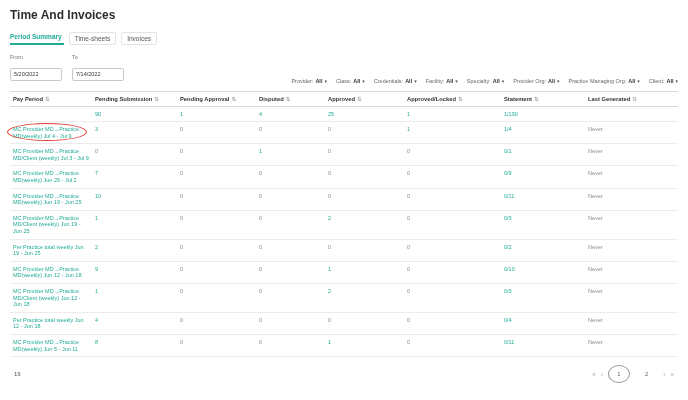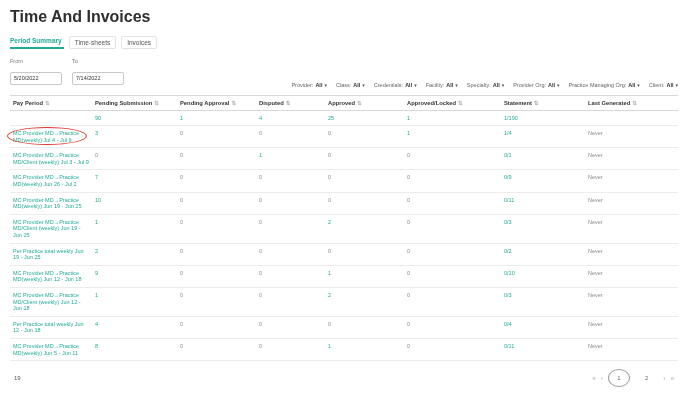--- a/index.html
+++ b/index.html
@@ -1,20 +1,20 @@
 <!DOCTYPE html>
 <html><head>
 <meta charset="utf-8">
 <style>
   * { margin:0; padding:0; box-sizing:border-box; }
   html, body { width:688px; height:400px; overflow:hidden; }
   body { background:#fff; font-family:"Liberation Sans", sans-serif; color:#444; }
   .page { padding:8px 10px; }
 
-  .title { font-size:16px; font-weight:bold; color:#2e2e2e; margin-bottom:9px; }
+  .title { font-size:12px; font-weight:bold; color:#2e2e2e; margin-bottom:9px; }
 
   .tabs { display:flex; gap:5px; margin-bottom:9px; align-items:flex-end; }
   .tab { font-size:6.5px; color:#555; padding:2px 5px; border:1px solid #e3e3e3; border-radius:2px; cursor:pointer; }
   .tab.active { color:#21ab96; font-weight:bold; border:none; border-bottom:2px solid #21ab96; border-radius:0; padding:2px 2px 3px 0; }
 
   .date-filters { display:flex; gap:10px; margin-bottom:5px; }
   .date-group label { display:block; font-size:5.5px; color:#777; margin-bottom:2px; }
   .date-input { width:52px; height:13px; border:1px solid #c8c8c8; border-radius:2px;
                 font-size:5.5px; padding:1px 3px; color:#333; background:#fff;
                 font-family:"Liberation Sans", sans-serif; }

